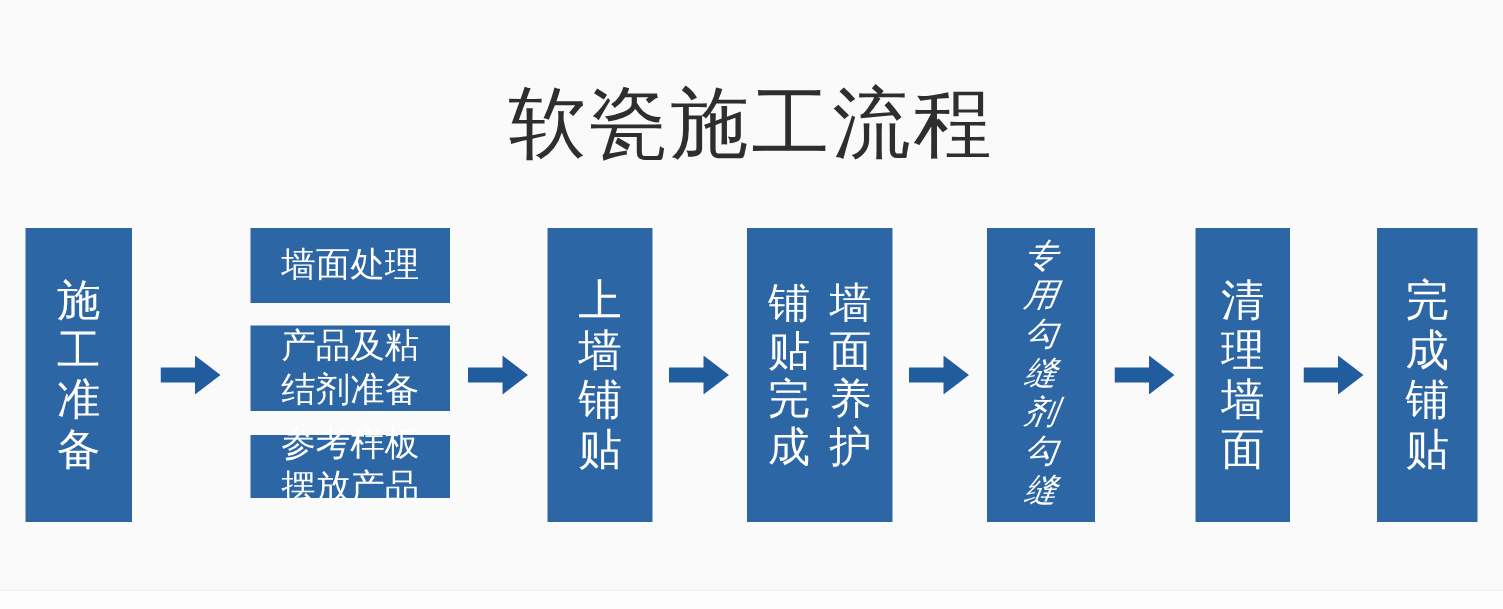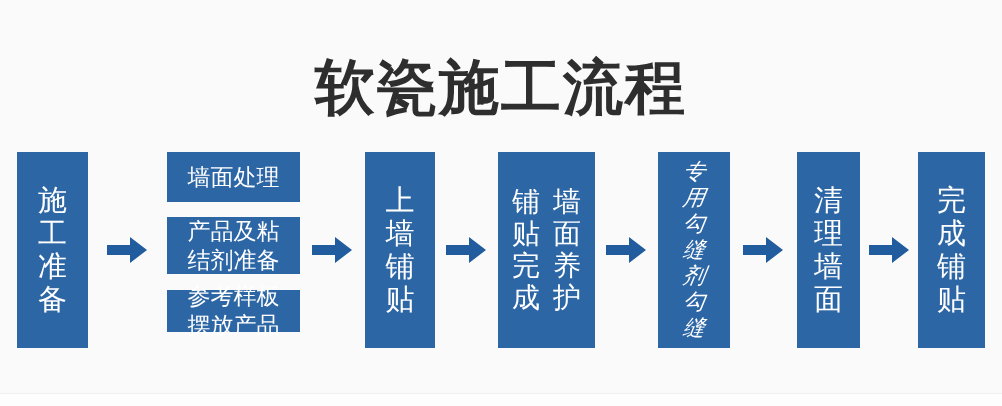--- a/index.html
+++ b/index.html
@@ -10,22 +10,22 @@
     background: #fafafa;
     overflow: hidden;
     font-family: "DejaVu Sans", "Liberation Sans", sans-serif;
   }
   .title {
     position: absolute;
     top: 48px;
     left: 0;
     width: 100%;
     text-align: center;
-    font-size: 60px;
-    font-weight: 700;
+    font-size: 52px;
+    font-weight: 400;
     letter-spacing: 2px;
     color: #2e2e2e;
   }
   .box {
     position: absolute;
     background: #2d66a5;
     color: #ffffff;
     display: flex;
     align-items: center;
     justify-content: center;

